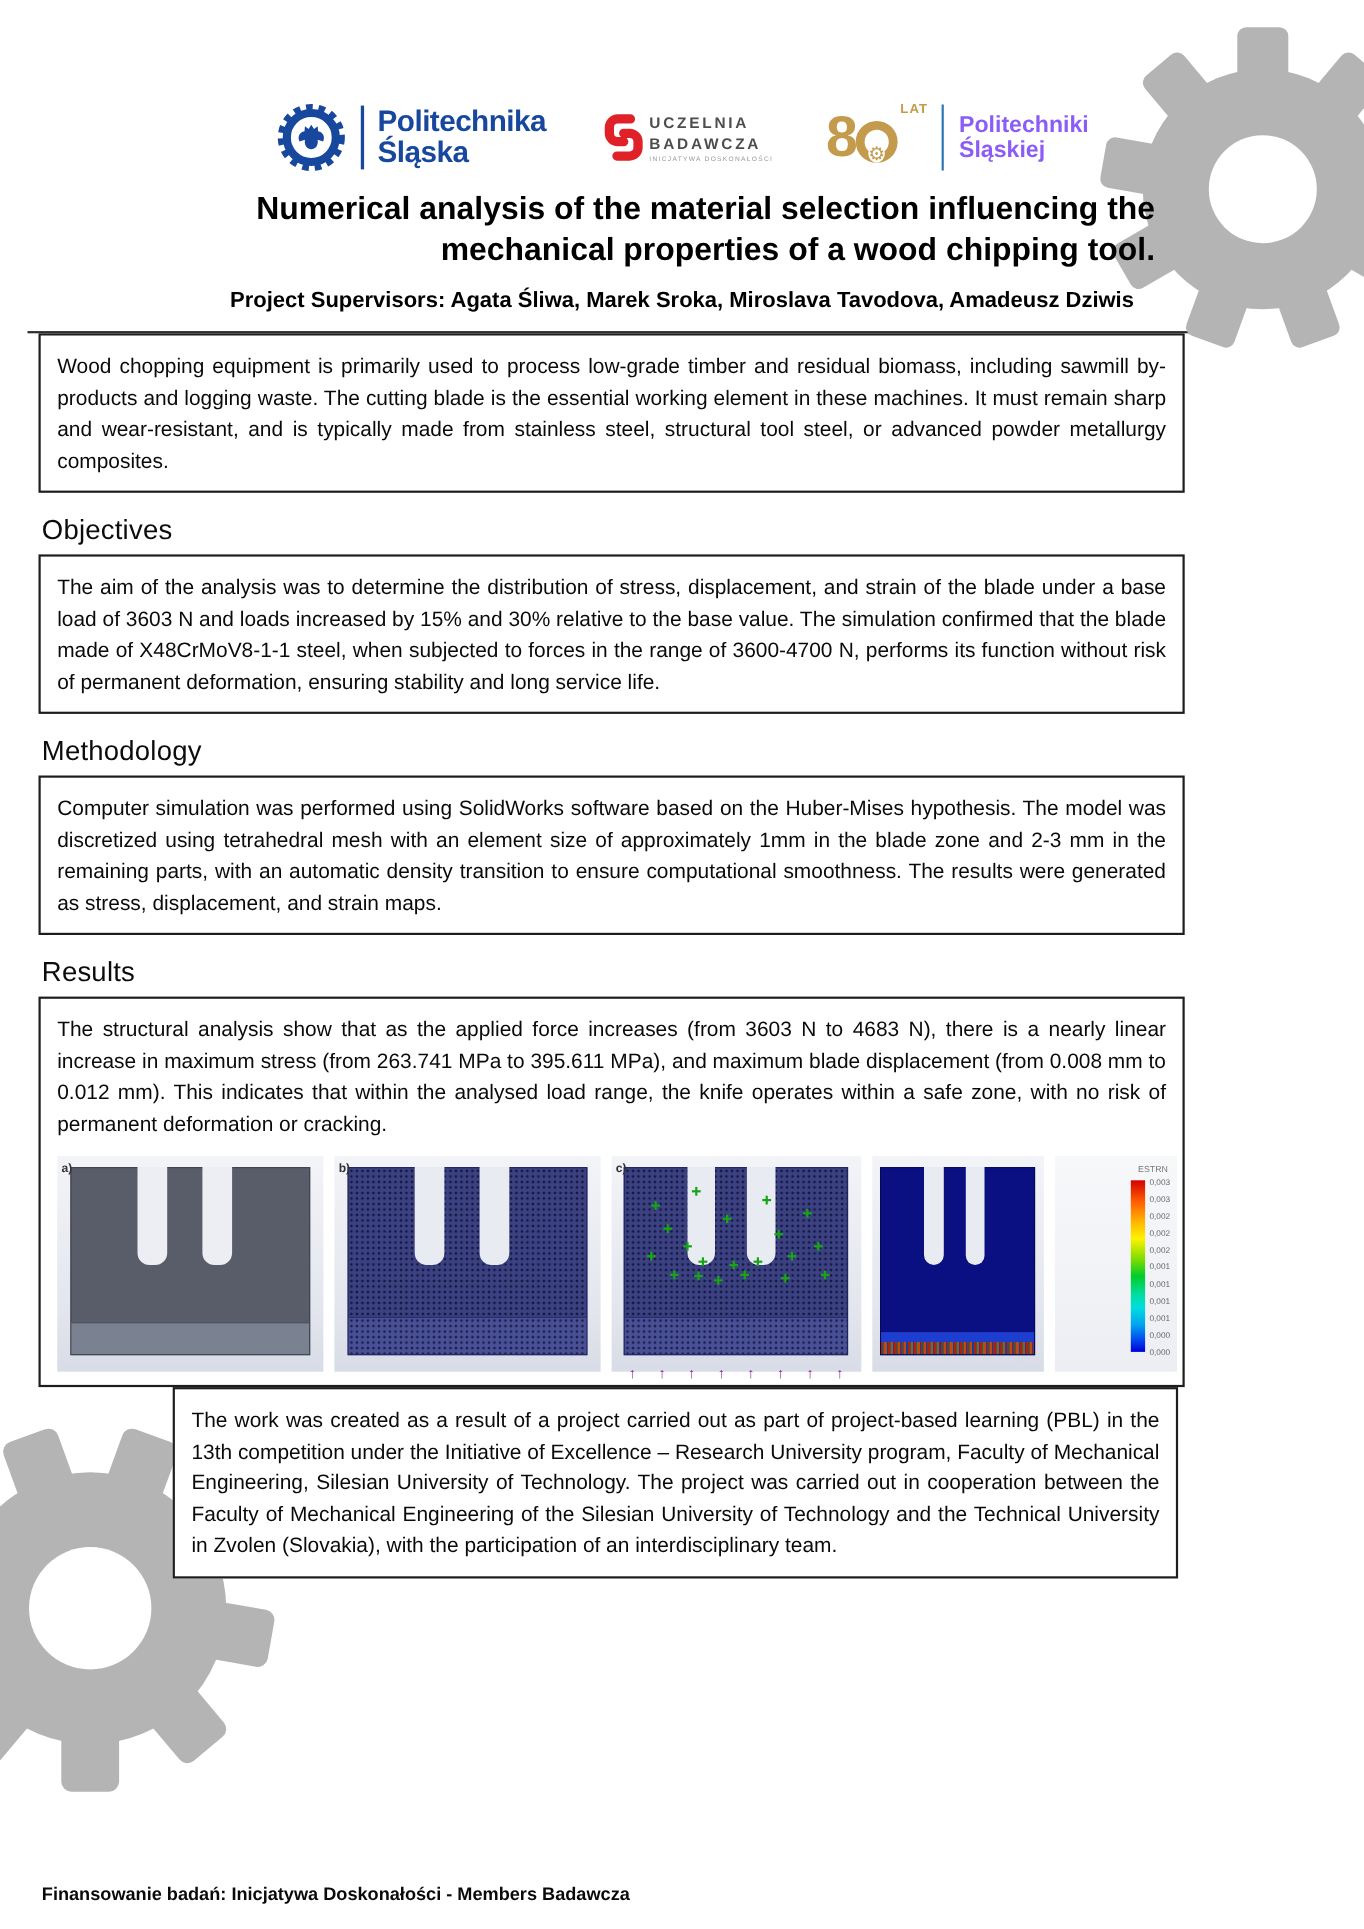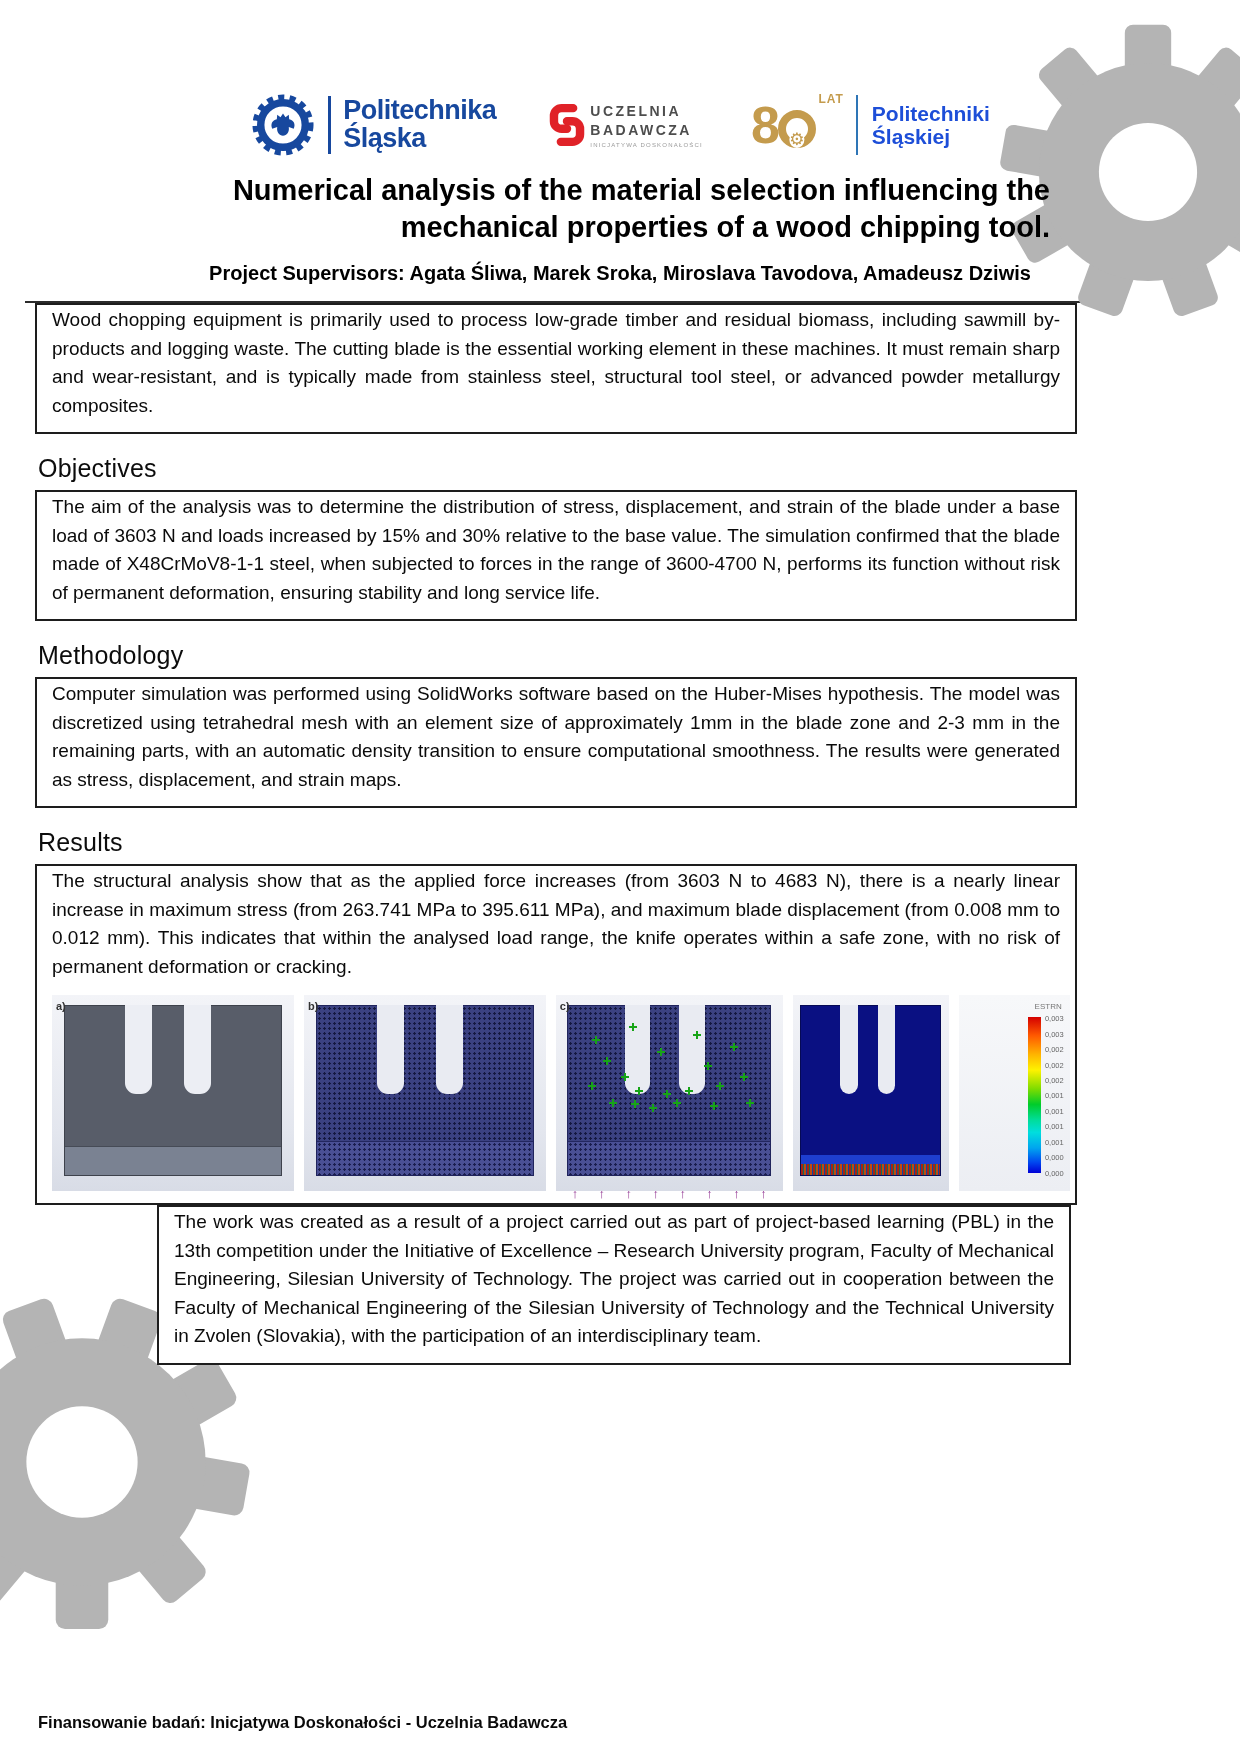--- a/index.html
+++ b/index.html
@@ -21,32 +21,32 @@
   .logo2-text { display:flex; flex-direction:column; }
   .logo2-text .l { font-size:14px; font-weight:bold; color:#4d4d4d; letter-spacing:2.5px; line-height:1.35; }
   .logo2-text .sub { font-size:6px; color:#9a9a9a; letter-spacing:1.2px; margin-top:3px; }
   .logo3 { display:flex; align-items:center; gap:14px; }
   .logo3-mark { position:relative; display:flex; align-items:flex-end; }
   .logo3 .eight { font-size:52px; font-weight:bold; color:#c49b4d; line-height:0.9; }
   .logo3 .ring { position:relative; width:38px; height:38px; border:8px solid #c49b4d; border-radius:50%; margin-left:-2px; }
   .logo3 .ring .mini-gear { position:absolute; bottom:-8px; left:50%; transform:translateX(-50%); color:#c49b4d; font-size:17px; background:#fff; border-radius:50%; line-height:1; }
   .logo3 .lat { position:absolute; top:-10px; right:-28px; font-size:12px; font-weight:bold; color:#c49b4d; letter-spacing:1px; }
   .logo3 .vline { width:2px; height:60px; background:#2e75b6; margin-left:26px; }
-  .logo3-text { color:#1d4ed8; font-weight:bold; font-size:21px; line-height:1.1; }
+  .logo3-text { color:#8b5cf6; font-weight:bold; font-size:21px; line-height:1.1; }
 
   
   .title { position:relative; z-index:2; width:860px; margin:12px auto 16px; text-align:right; font-size:29px; font-weight:bold; color:#000; line-height:1.28; }
   .supervisors { position:relative; z-index:2; margin:16px auto 0; text-align:center; font-size:20px; font-weight:bold; color:#000; }
   .team { position:relative; z-index:2; width:920px; margin:10px auto 0; text-align:center; font-size:19.5px; font-style:italic; color:#3d3d3d; line-height:1.45; }
   .rule { border:none; border-top:2.5px solid #2b2b2b; margin:16px 142px 0 25px; }
 
   
   .sections { position:relative; z-index:2; margin-left:35px; width:1042px; }
   .sec-heading { font-size:25px; font-weight:500; color:#0c0c0c; margin:20px 0 7px 3px; letter-spacing:0.2px; }
-  .sec-box { border:2.5px solid #1d1d1d; background:#fff; padding:1px 15px 12px; font-size:19px; line-height:1.5; text-align:justify; color:#0a0a0a; }
+  .sec-box { border:2.5px solid #1d1d1d; background:#fff; padding:15px 15px 12px; font-size:19px; line-height:1.5; text-align:justify; color:#0a0a0a; }
 
   
   .figure { display:flex; gap:10px; margin-top:14px; height:196px; }
   .panel { position:relative; background:linear-gradient(180deg,#f3f4f8 0%,#e3e6ee 70%,#d8dce6 100%); flex-shrink:0; }
   .panel-a { width:24%; }
   .panel-b { width:24%; }
   .panel-c { width:22.5%; }
   .panel-d { width:15.5%; }
   .panel-cb { width:11%; background:linear-gradient(180deg,#f7f8fa,#eceef3); }
   .panel-label { position:absolute; top:3px; left:4px; font-size:11px; font-weight:bold; color:#333; z-index:5; }
@@ -282,14 +282,14 @@
       </div>
     </div>
   </div>
 
   <div class="ack">
     <div class="sec-box">
       <span>The work was created as a result of a project carried out as part of project-based learning (PBL) in the 13th competition under the Initiative of Excellence – Research University program, Faculty of Mechanical Engineering, Silesian University of Technology. The project was carried out in cooperation between the Faculty of Mechanical Engineering of the Silesian University of Technology and the Technical University in Zvolen (Slovakia), with the participation of an interdisciplinary team.</span>
     </div>
   </div>
 
-  <div class="footer">Finansowanie badań: Inicjatywa Doskonałości  - Uczelnia Badawcza</div>
+  <div class="footer">Finansowanie badań: Inicjatywa Doskonałości  - Members Badawcza</div>
 </div>
 
 </body></html>

